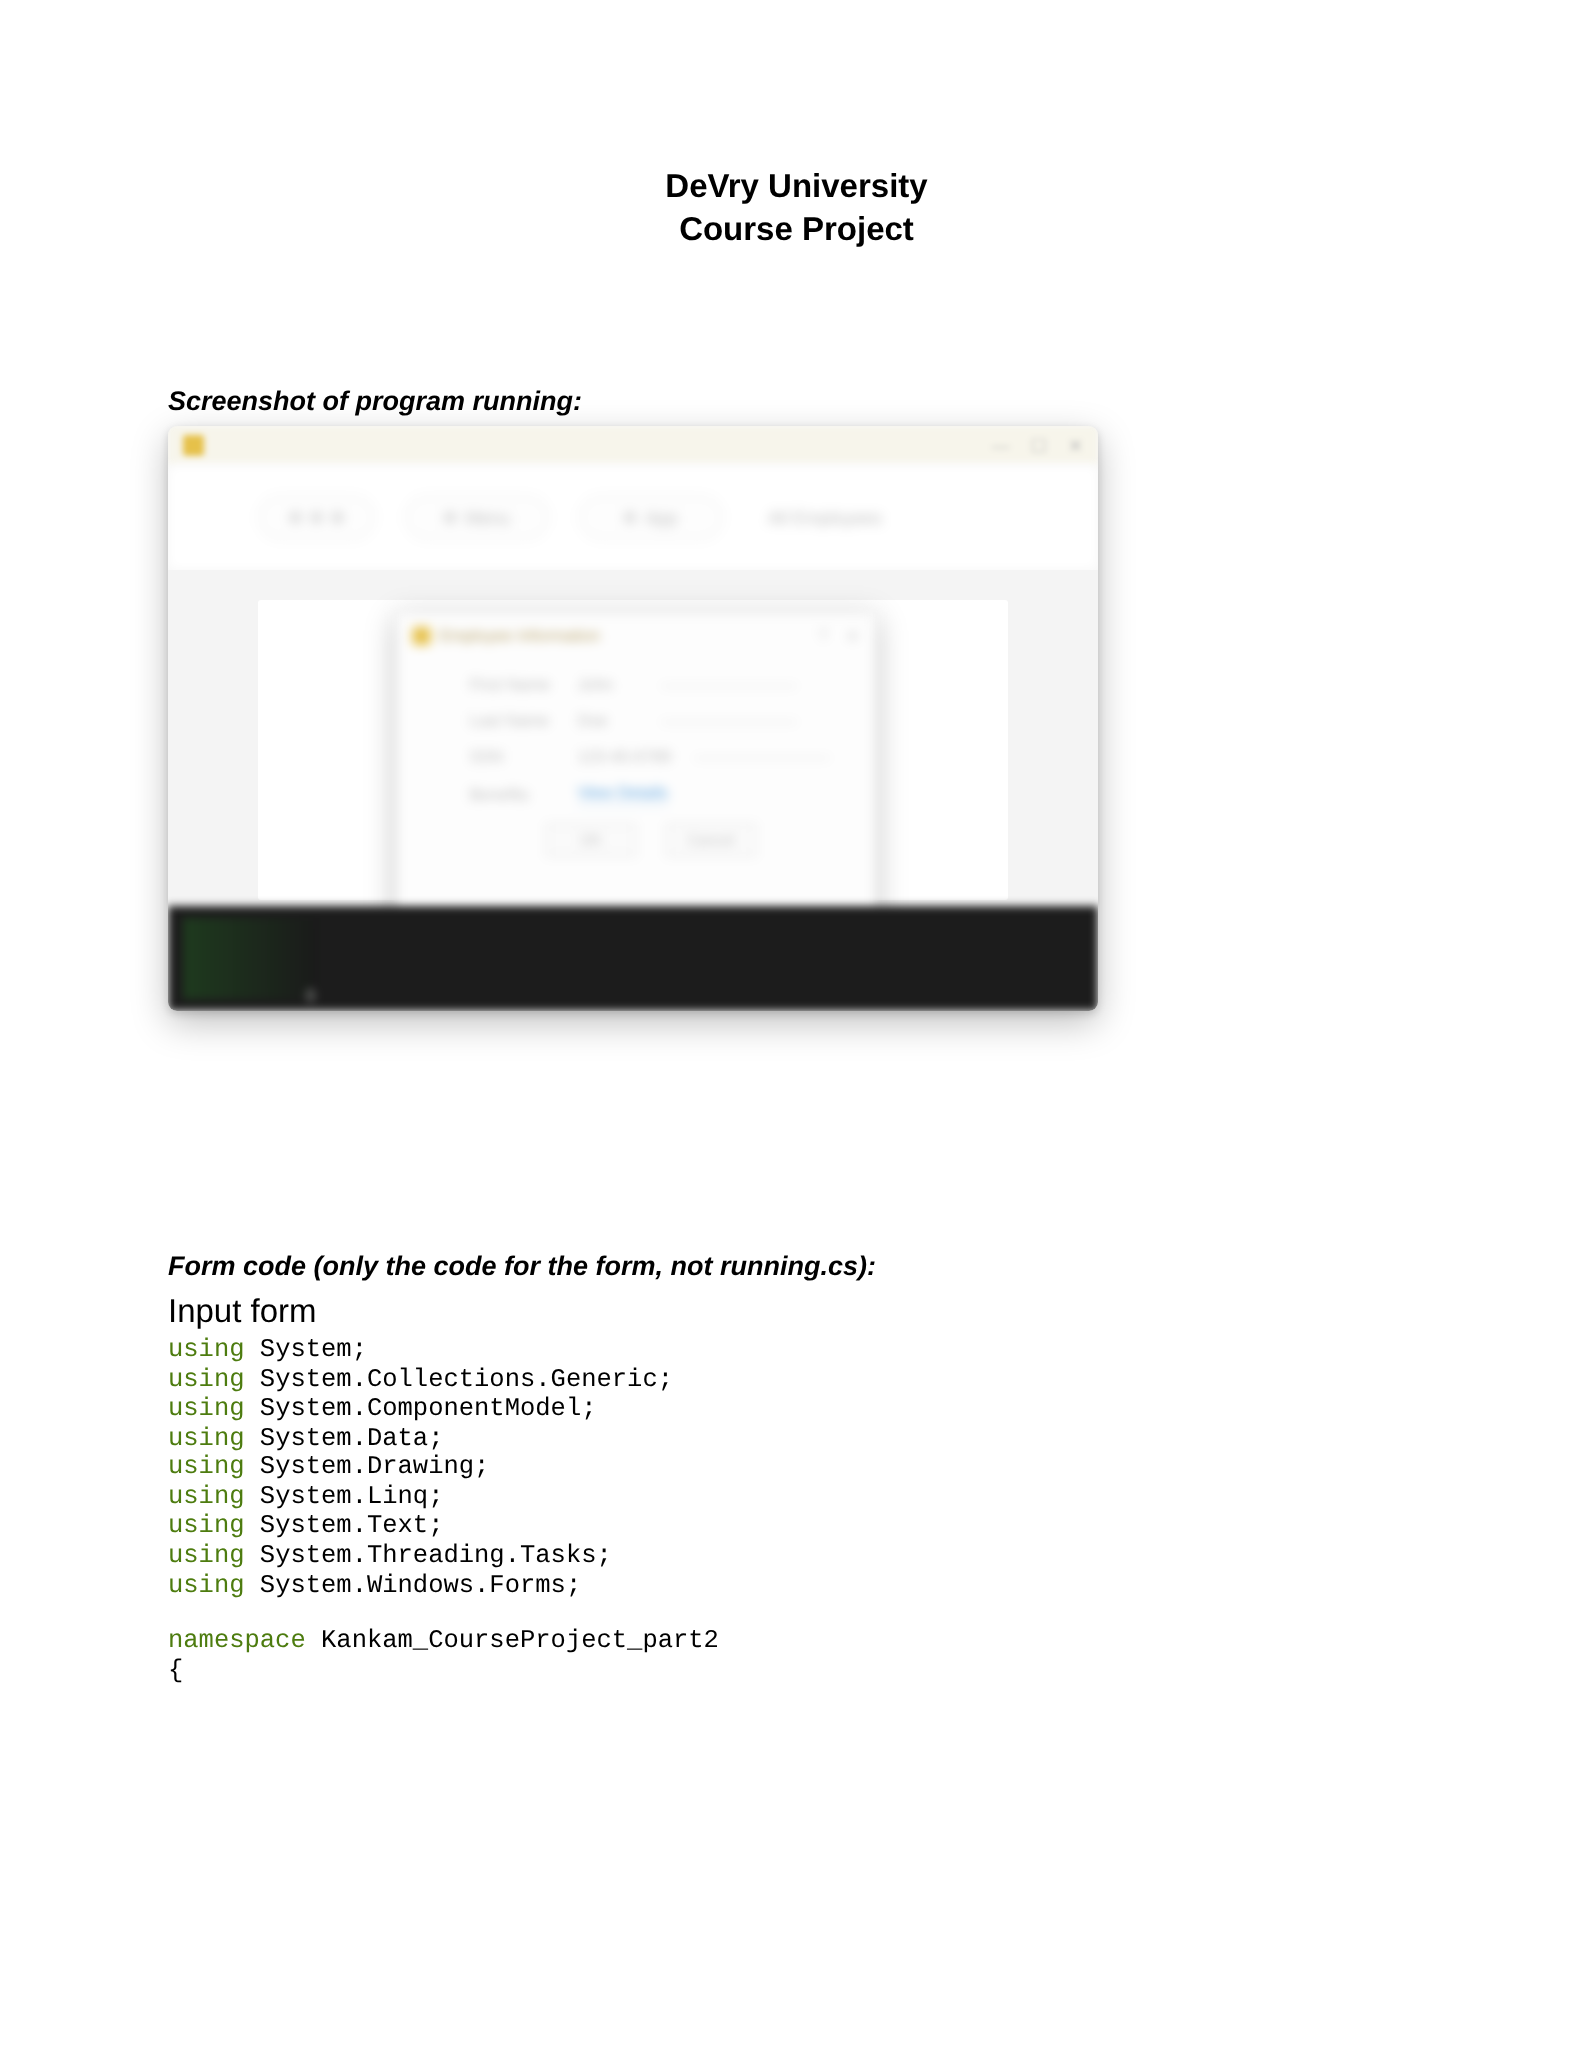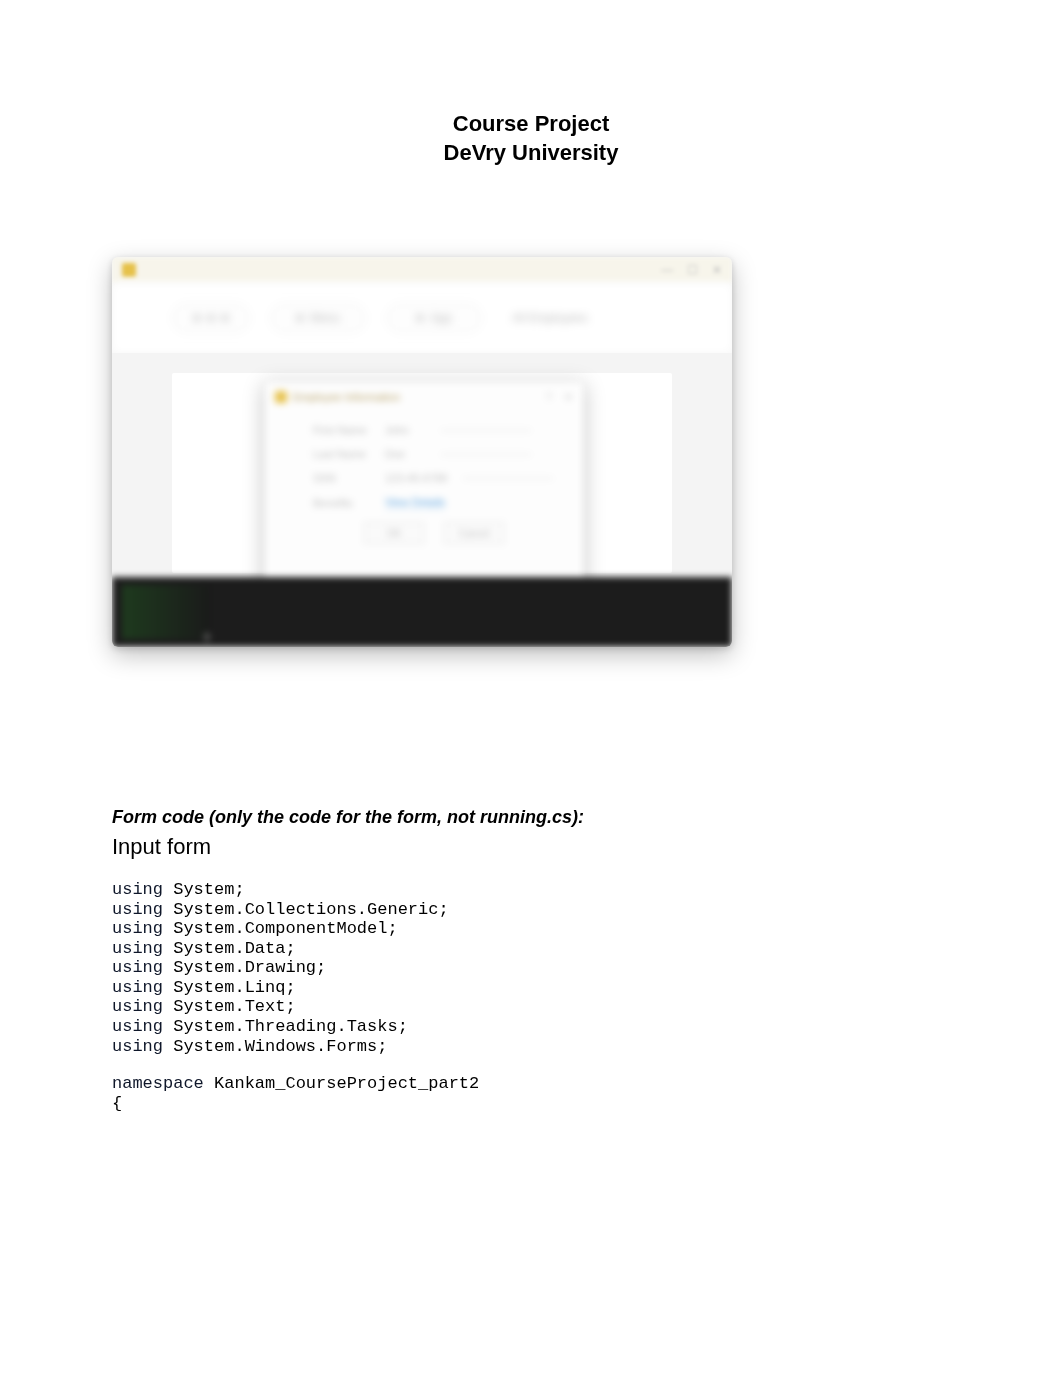--- a/index.html
+++ b/index.html
@@ -211,43 +211,44 @@
       color: #a8a8a8;
       font-size: 11px;
     }
 
     
     .subheader {
       font-size: 22px;
       font-weight: normal;
       color: #000;
       margin-top: 2px;
-      margin-bottom: 20px;
+      margin-bottom: 4px;
     }
     .code-block {
       font-family: Consolas, "Courier New", monospace;
       font-size: 17px;
       line-height: 1.15;
       white-space: pre;
       color: #000;
     }
-    .kw { color: #0f172a; }
+    .kw { color: #4d7c0f; }
     .code-block .line { display: block; }
     .spacer-line { height: 18px; }
   </style>
 </head>
 <body>
 
 <div class="page">
 
   <div class="header-block">
+    <h1>DeVry University</h1>
     <h1>Course Project</h1>
-    <h1>DeVry University</h1>
   </div>
 
+  <div class="section-label">Screenshot of program running:</div>
 
   <div class="screenshot-wrap">
     <div class="titlebar">
       <div class="dot"></div>
       <div class="ttl-text">&nbsp;</div>
       <div class="win-ctrls">
         <span>—</span>
         <span>☐</span>
         <span>✕</span>
       </div>

